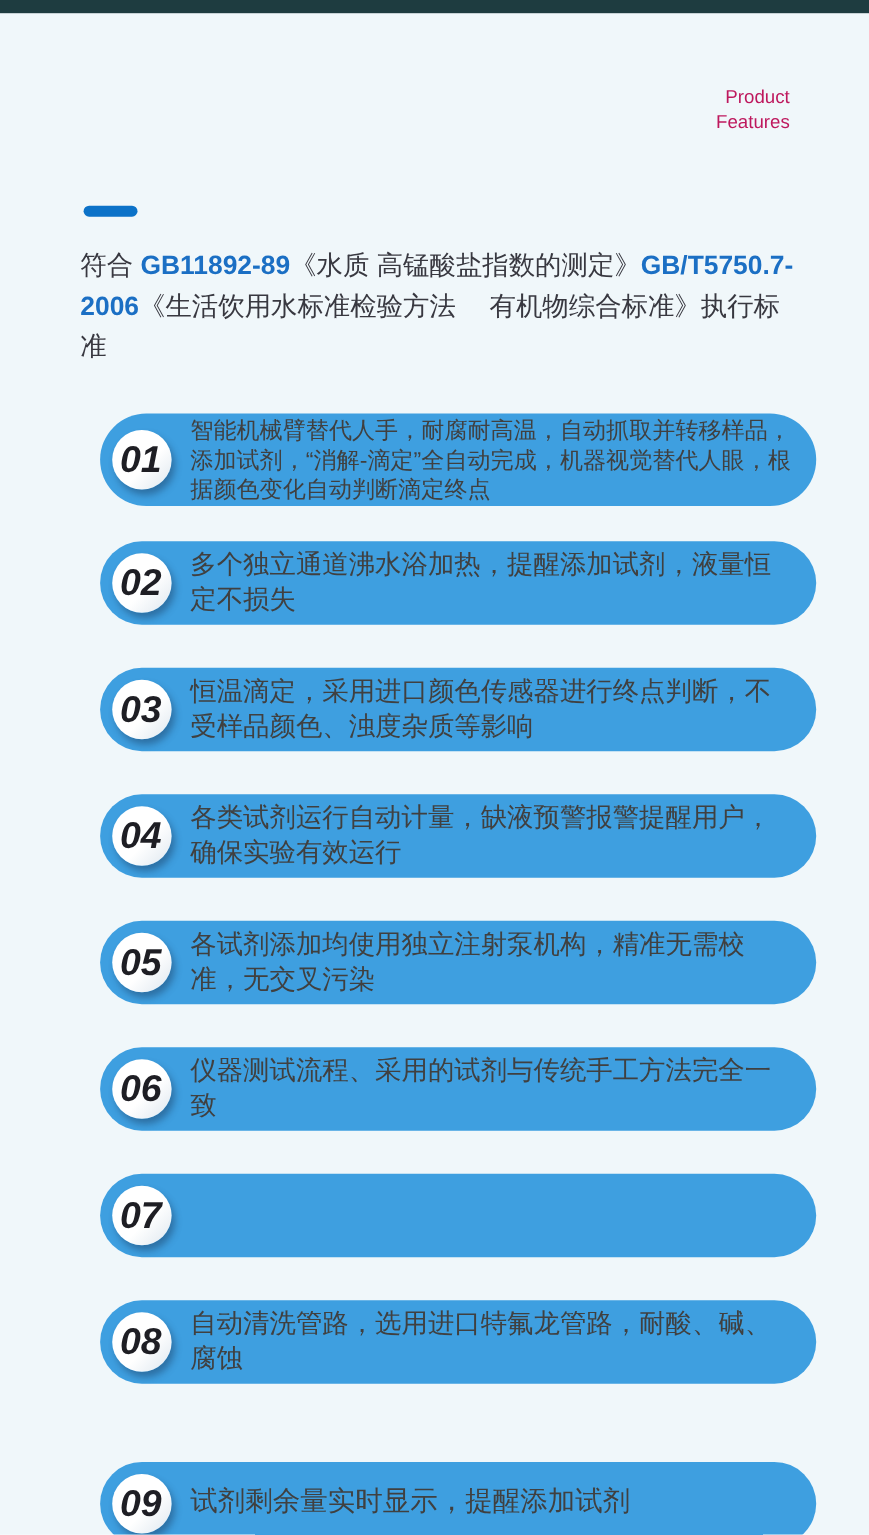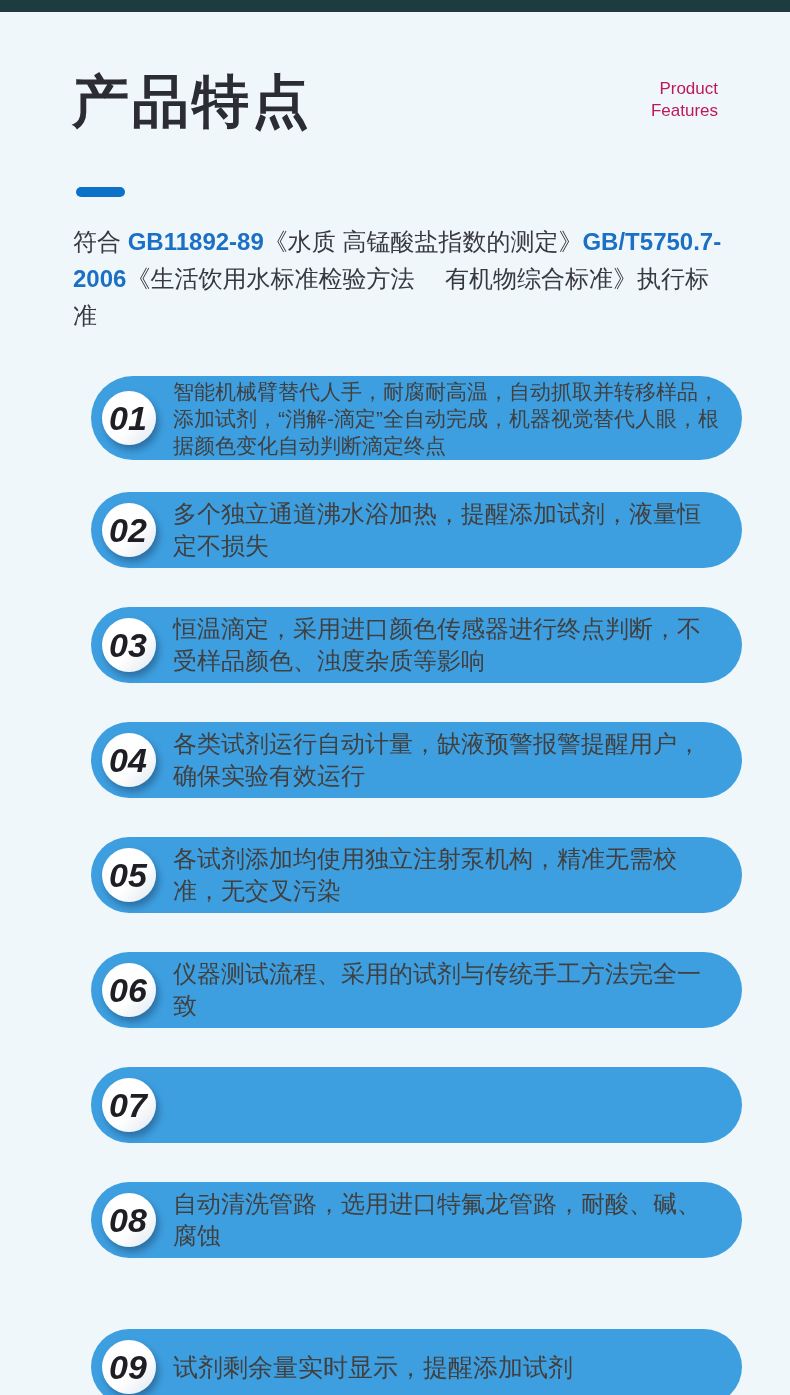--- a/index.html
+++ b/index.html
@@ -49,29 +49,28 @@
   }
   .num {
     font-style:italic; font-weight:600; font-size:34px; color:#1E1E24;
     transform:translateX(-1px);
   }
   .txt {
     color:#404040; font-size:24px; line-height:32px;
     padding-left:17px; padding-right:4px;
   }
   .pill.lines-3 .txt { font-size:21px; line-height:27px; padding-right:0; }
-  .pill.lines-1 .txt { font-size:25px; }
+  .pill.lines-1 .txt { font-size:25px;font-family:Liberation Mono, monospace; }
 </style>
 </head>
 <body>
 
 <div class="page">
   <div class="topbar"></div>
 
-  <h1 class="title">产品特点</h1>
 
   <div class="subtitle">
     <div>Product</div>
     <div>Features</div>
   </div>
 
   <div class="dash"></div>
 
   <p class="standards"><span>符合 </span><span class="accent">GB11892-89</span><span>《水质 高锰酸盐指数的测定》</span><span class="accent">GB/T5750.7-2006</span><span>《生活饮用水标准检验方法　 有机物综合标准》执行标准</span></p>
 

